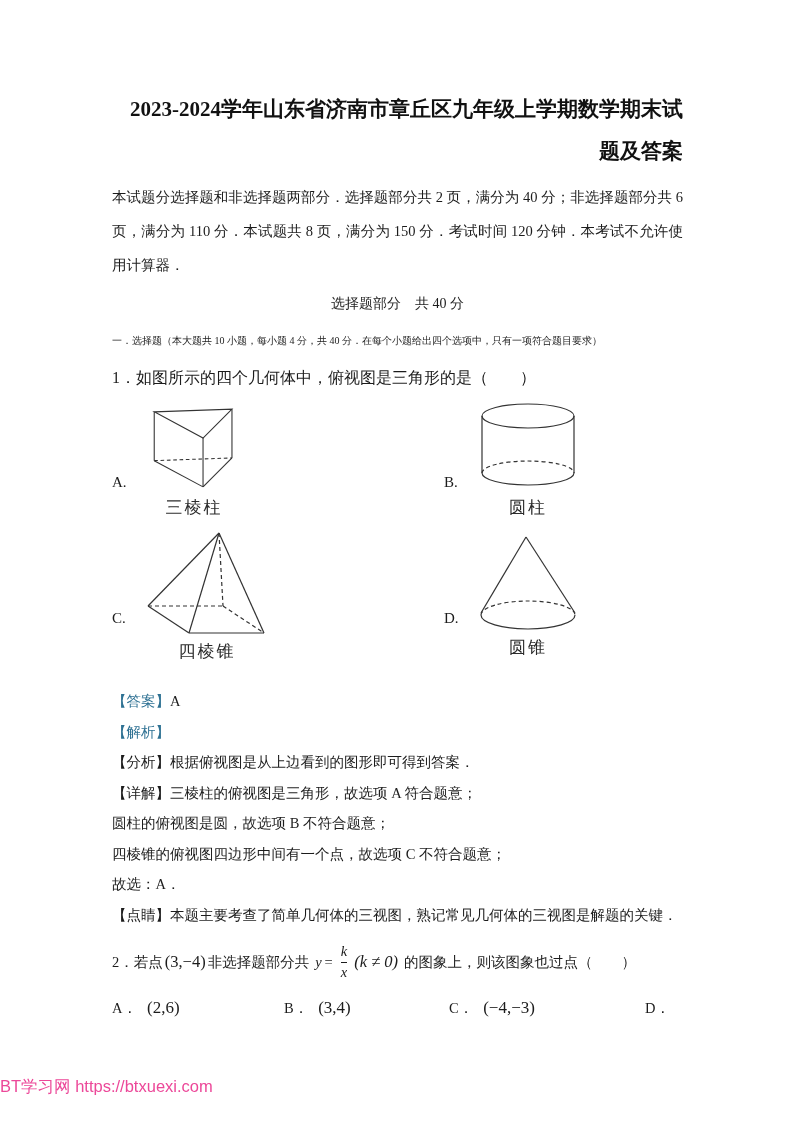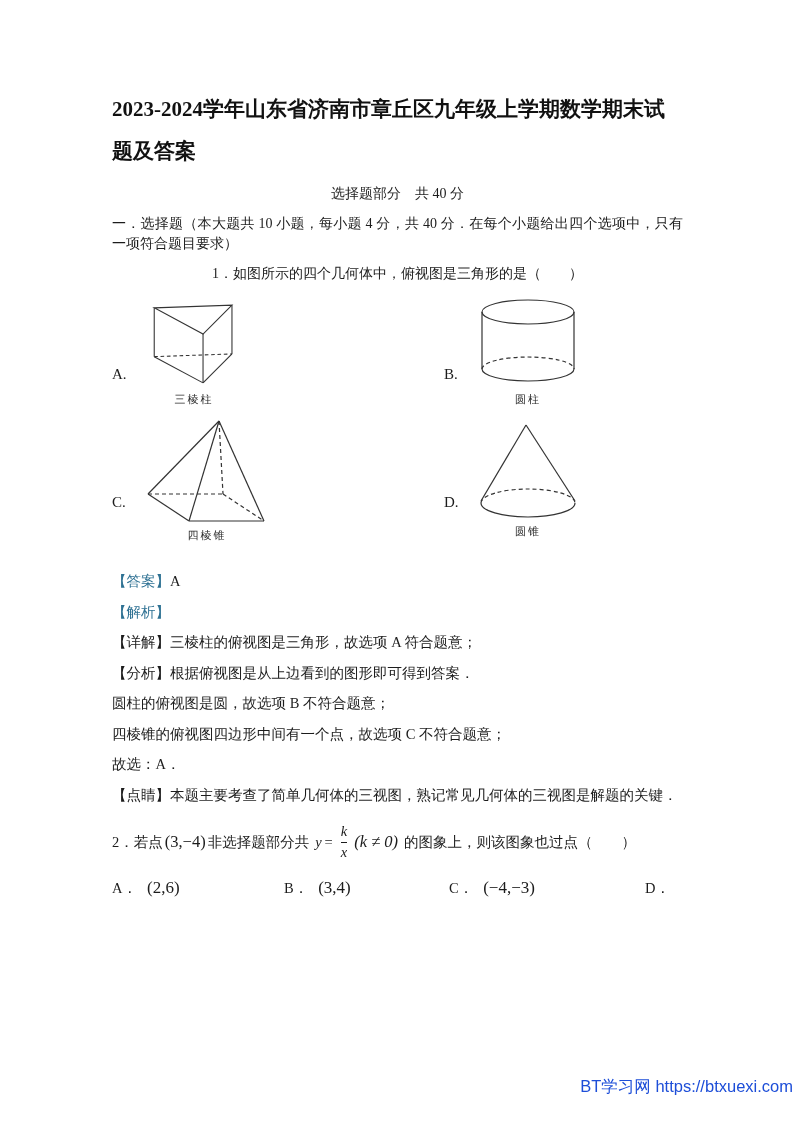--- a/index.html
+++ b/index.html
@@ -1,31 +1,31 @@
 <!DOCTYPE html>
 <html><head>
 <meta charset="utf-8">
 <style>
   html,body { margin:0; padding:0; background:#ffffff; }
   .page {
     position:relative; width:793px; height:1122px; background:#ffffff;
     font-family:"Liberation Serif","DejaVu Serif",serif; color:#1c1c1c; overflow:hidden;
   }
   .content { padding:88px 110px 0 112px; }
-  .title { margin:0; font-size:21px; font-weight:700; text-align:left; line-height:42px; color:#111; }
+  .title { margin:0; font-size:21px; font-weight:700; text-align:right; line-height:42px; color:#111; }
   .intro { margin:8px 0 0; font-size:14.5px; line-height:34px; text-align:justify; }
   .section-heading { margin-top:5px; font-size:14px; line-height:34px; text-align:center; }
-  .part-heading { margin:3px 0 0; font-size:14px; line-height:20px; text-align:justify; }
-  .q-stem { margin:3px 0 0; font-size:14px; line-height:34px;text-align:center; }
+  .part-heading { margin:3px 0 0; font-size:10px; line-height:34px; text-align:justify; }
+  .q-stem { margin:3px 0 0; font-size:16px; line-height:34px; }
 
   .fig-grid { display:grid; grid-template-columns:332px 1fr; margin-top:6px; row-gap:10px; }
   .fig-cell { display:flex; align-items:center; }
   .fig-letter { width:34px; font-size:15px; margin-top:44px; flex:0 0 auto; }
   .fig-stack { display:flex; flex-direction:column; align-items:center; }
-  .fig-caption { font-size:11px; margin-top:1px; letter-spacing:2px; color:#2b2b2b; }
+  .fig-caption { font-size:17px; margin-top:1px; letter-spacing:2px; color:#2b2b2b; }
   svg.fig { display:block; }
   svg.fig path, svg.fig line, svg.fig ellipse { stroke:#333; stroke-width:1.2; fill:none; }
   .dash { stroke-dasharray:4,3; }
 
   .exp-block { margin-top:23px; }
   .exp-line { font-size:14.5px; line-height:30.5px; }
   .label-accent { color:#2e7193; }
 
   .q2-line { display:flex; align-items:center; margin-top:8px; font-size:14.5px; height:48px; }
   .mi { font-style:italic; }
@@ -33,31 +33,32 @@
   .frac { display:inline-flex; flex-direction:column; align-items:center; margin:0 5px; line-height:1; }
   .frac .bar { width:100%; height:1px; background:#1c1c1c; margin:2px 0; }
   .frac .num,.frac .den { font-size:14.5px; font-style:italic; line-height:1.1; }
   .q2-options { display:flex; margin-top:12px; font-size:14.5px; align-items:center; }
   .q2-opt { display:flex; align-items:center; }
   .q2-opt .opt-letter { margin-right:10px; }
   .q2-opt .opt-val { font-size:17px; }
   .q2-opt:nth-child(1){ width:172px; } .q2-opt:nth-child(2){ width:165px; }
   .q2-opt:nth-child(3){ width:196px; } .q2-opt:nth-child(4){ flex:1; }
 
-  .footer { position:absolute; left:0; bottom:24px; width:100%; text-align:right;
-    font-family:"Liberation Sans","DejaVu Sans",sans-serif; font-size:16.5px; color:#1d4ed8; }
+  .footer { position:absolute; left:0; bottom:24px; width:100%; text-align:left;
+    font-family:"Liberation Sans","DejaVu Sans",sans-serif; font-size:16.5px; color:#ec4899; }
 </style>
 </head>
 <body>
 
 <div class="page">
   <div class="content">
 
     <h1 class="title">2023-2024学年山东省济南市章丘区九年级上学期数学期末试题及答案</h1>
 
+    <p class="intro">本试题分选择题和非选择题两部分．选择题部分共 2 页，满分为 40 分；非选择题部分共 6 页，满分为 110 分．本试题共 8 页，满分为 150 分．考试时间 120 分钟．本考试不允许使用计算器．</p>
 
     <div class="section-heading">选择题部分　共 40 分</div>
 
     <p class="part-heading">一．选择题（本大题共 10 小题，每小题 4 分，共 40 分．在每个小题给出四个选项中，只有一项符合题目要求）</p>
 
     <p class="q-stem">1．如图所示的四个几何体中，俯视图是三角形的是（　　）</p>
 
     <div class="fig-grid">
 
       <div class="fig-cell">
@@ -121,22 +122,22 @@
       </div>
     </div>
 
     <div class="exp-block">
       <div class="exp-line">
         <span class="label-accent">【答案】</span><span>A</span>
       </div>
       <div class="exp-line">
         <span class="label-accent">【解析】</span>
       </div>
+      <div class="exp-line">【分析】根据俯视图是从上边看到的图形即可得到答案．</div>
       <div class="exp-line">【详解】三棱柱的俯视图是三角形，故选项 A 符合题意；</div>
-      <div class="exp-line">【分析】根据俯视图是从上边看到的图形即可得到答案．</div>
       <div class="exp-line">圆柱的俯视图是圆，故选项 B 不符合题意；</div>
       <div class="exp-line">四棱锥的俯视图四边形中间有一个点，故选项 C 不符合题意；</div>
       <div class="exp-line">故选：A．</div>
       <div class="exp-line">【点睛】本题主要考查了简单几何体的三视图，熟记常见几何体的三视图是解题的关键．</div>
     </div>
 
     <div class="q2-line">
       <span>2．</span>
       <span>若点</span>
       <span class="mpt">(3,−4)</span>

